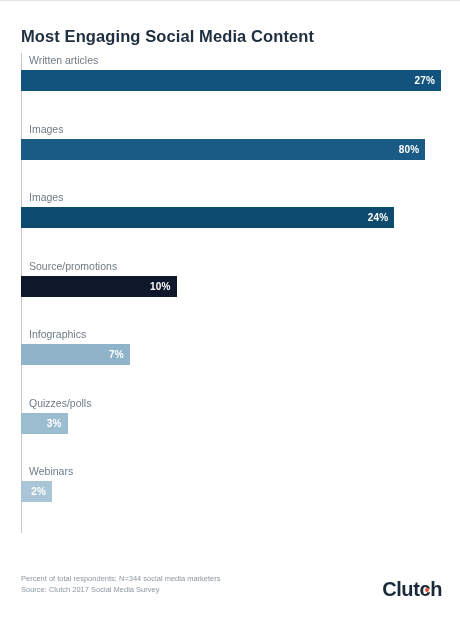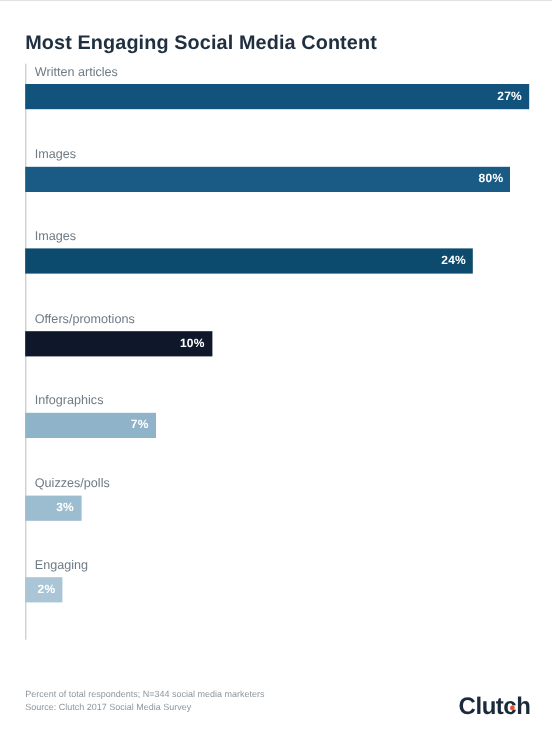--- a/index.html
+++ b/index.html
@@ -145,21 +145,21 @@
         </div>
         <div class="bar-group" style="top: 137px;">
           <div class="bar-label">Images</div>
           <div class="bar-track">
             <div class="bar-fill" style="width: 373.333px; background: #0c4a6e;">
               <span class="bar-value">24%</span>
             </div>
           </div>
         </div>
         <div class="bar-group" style="top: 205.5px;">
-          <div class="bar-label">Offers/promotions</div>
+          <div class="bar-label">Source/promotions</div>
           <div class="bar-track">
             <div class="bar-fill" style="width: 155.556px; background: #0f172a;">
               <span class="bar-value">10%</span>
             </div>
           </div>
         </div>
         <div class="bar-group" style="top: 274px;">
           <div class="bar-label">Infographics</div>
           <div class="bar-track">
             <div class="bar-fill" style="width: 108.889px; background: rgb(143, 179, 201);">
@@ -169,21 +169,21 @@
         </div>
         <div class="bar-group" style="top: 342.5px;">
           <div class="bar-label">Quizzes/polls</div>
           <div class="bar-track">
             <div class="bar-fill" style="width: 46.6667px; background: rgb(156, 188, 208);">
               <span class="bar-value">3%</span>
             </div>
           </div>
         </div>
         <div class="bar-group" style="top: 411px;">
-          <div class="bar-label">Engaging</div>
+          <div class="bar-label">Webinars</div>
           <div class="bar-track">
             <div class="bar-fill" style="width: 31.1111px; background: rgb(169, 197, 214);">
               <span class="bar-value">2%</span>
             </div>
           </div>
         </div>
       </div>
   </div>
 
   <div class="footer">

